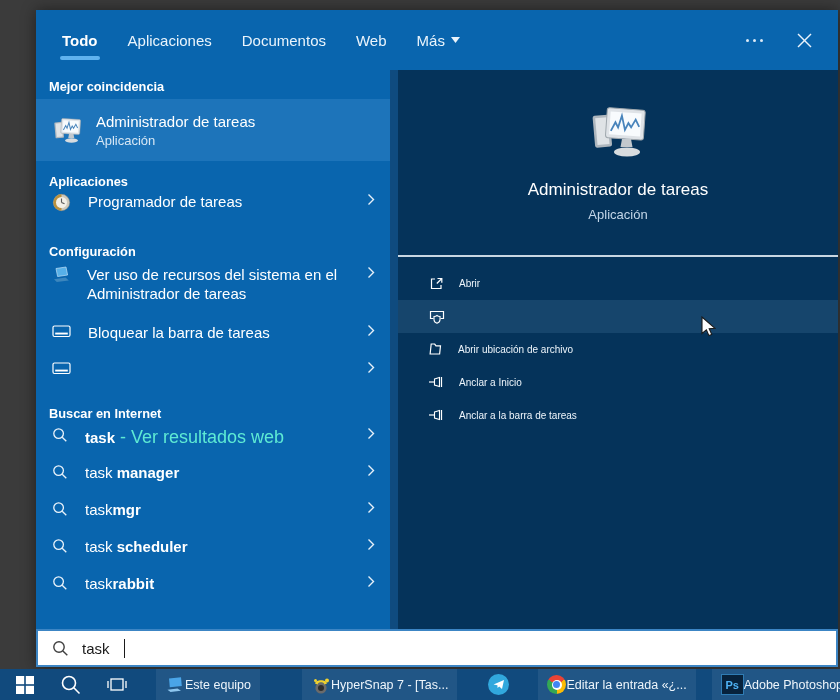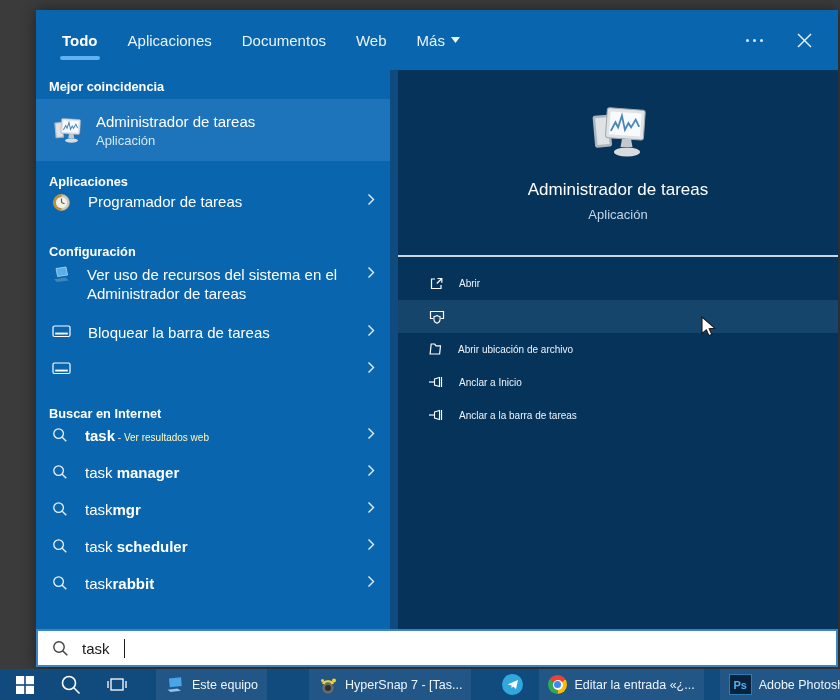--- a/index.html
+++ b/index.html
@@ -54,21 +54,21 @@
   .row.tall{height:52px;margin-top:7px;gap:16px;}
   .row.tall .lbl{max-width:258px;line-height:1.25;}
   .row.approw{margin-top:4px;}
   .row.cfg2{margin-top:6px;}
   .row.cfg3{margin-top:1px;}
   .sugg{height:37px;margin-top:0;}
   .sugg.first{margin-top:6px;}
   .sugg .lead{font-weight:400;white-space:pre;}
   .sugg .rest{font-weight:700;white-space:pre;}
   .sugg.web1 .lead{font-weight:700;}
-  .sugg.web1 .rest{font-weight:400;color:#fef9c3;font-size:10px;}
+  .sugg.web1 .rest{font-weight:400;color:#5eead4;font-size:18px;}
   .ic{flex-shrink:0;display:flex;align-items:center;justify-content:center;}
   
   .pv-icon{margin-top:32px;}
   .pv-title{margin-top:20px;color:#fff;font-size:17px;}
   .pv-sub{margin-top:7px;color:#c3d6e8;font-size:13px;}
   .pv-div{margin-top:33px;width:100%;height:1.5px;background:#c9d6e2;flex-shrink:0;}
   .actions{width:100%;margin-top:10px;display:flex;flex-direction:column;}
   .action{
     height:33px;display:flex;align-items:center;gap:14px;padding-left:30px;
     color:#eef5fb;font-size:10px;cursor:default;
@@ -81,21 +81,21 @@
   }
   .search-text{color:#1a1a1a;font-size:15px;white-space:pre;}
   .caret{display:inline-block;width:1.5px;height:19px;background:#1a1a1a;margin-left:1px;}
   
   .taskbar{
     position:absolute;left:0;top:669px;width:840px;height:31px;background:#114a7d;
     display:flex;align-items:stretch;overflow:hidden;
   }
   .tb-btn{display:flex;align-items:center;justify-content:center;cursor:default;flex-shrink:0;}
   .tb-sq{width:46px;}
-  .tb-app{gap:7px;padding:0 9px;background:rgba(255,255,255,0.07);color:#eef5fb;font-size:12.5px;white-space:nowrap;}
+  .tb-app{padding:0 9px;background:rgba(255,255,255,0.07);color:#eef5fb;font-size:12.5px;white-space:nowrap;}
   .tb-app.plain{background:transparent;}
   .tb-label{white-space:nowrap;}
   .chrome{width:19px;height:19px;border-radius:50%;
     background:conic-gradient(from -60deg,#ea4335 0 120deg,#fbbc05 120deg 240deg,#34a853 240deg 360deg);
     display:flex;align-items:center;justify-content:center;}
   .chrome-ring{width:10px;height:10px;border-radius:50%;background:#fff;display:flex;align-items:center;justify-content:center;}
   .chrome-core{width:7px;height:7px;border-radius:50%;background:#4285f4;}
   .ps-badge{width:23px;height:21px;background:#07223c;border:1px solid #2f7cb4;box-sizing:border-box;
     color:#4fb3f6;font-size:11px;font-weight:700;display:flex;align-items:center;justify-content:center;}
   .tg{width:21px;height:21px;border-radius:50%;background:#31a8dd;display:flex;align-items:center;justify-content:center;}
@@ -438,21 +438,21 @@
   </div>
 
   <div class="tb-btn tb-app plain" style="margin-left:22px;">
     <span class="tg">
       <svg width="12" height="11" viewBox="0 0 12 11">
           <path d="M0.5 5.5 L11 1 L9 10 L6.2 7.4 L4.6 9 L4.4 6.3 Z" fill="#fff"></path>
         </svg>
     </span>
   </div>
 
-  <div class="tb-btn tb-app" style="margin-left:7px;">
+  <div class="tb-btn tb-app" style="margin-left:20px;">
     <span class="chrome">
         <span class="chrome-ring">
           <span class="chrome-core"></span>
         </span>
       </span>
     <span class="tb-label">Editar la entrada «¿...</span>
   </div>
 
   <div class="tb-btn tb-app" style="margin-left:16px;">
     <span class="ps-badge">Ps</span>

